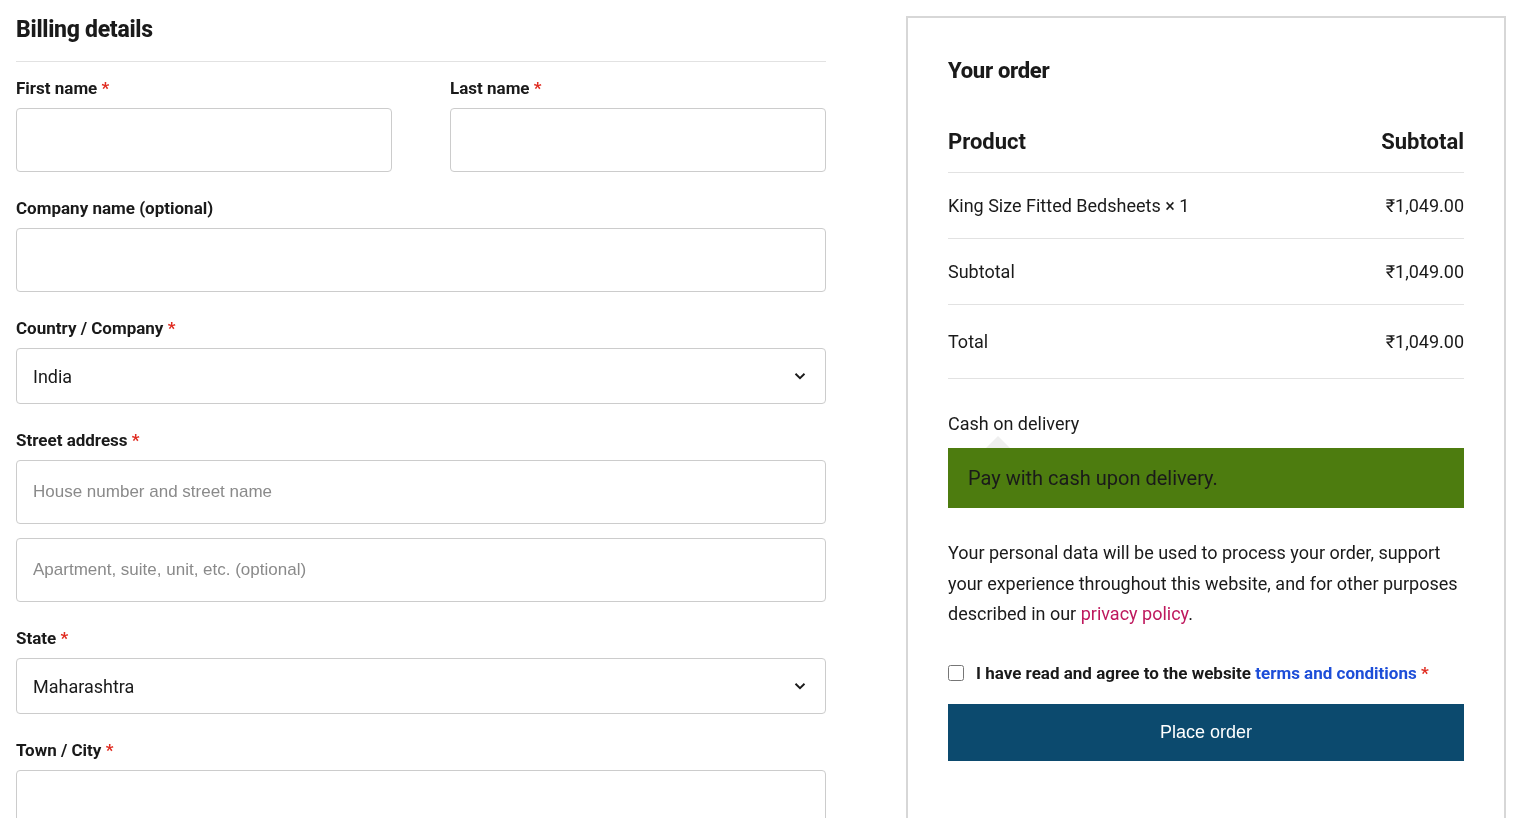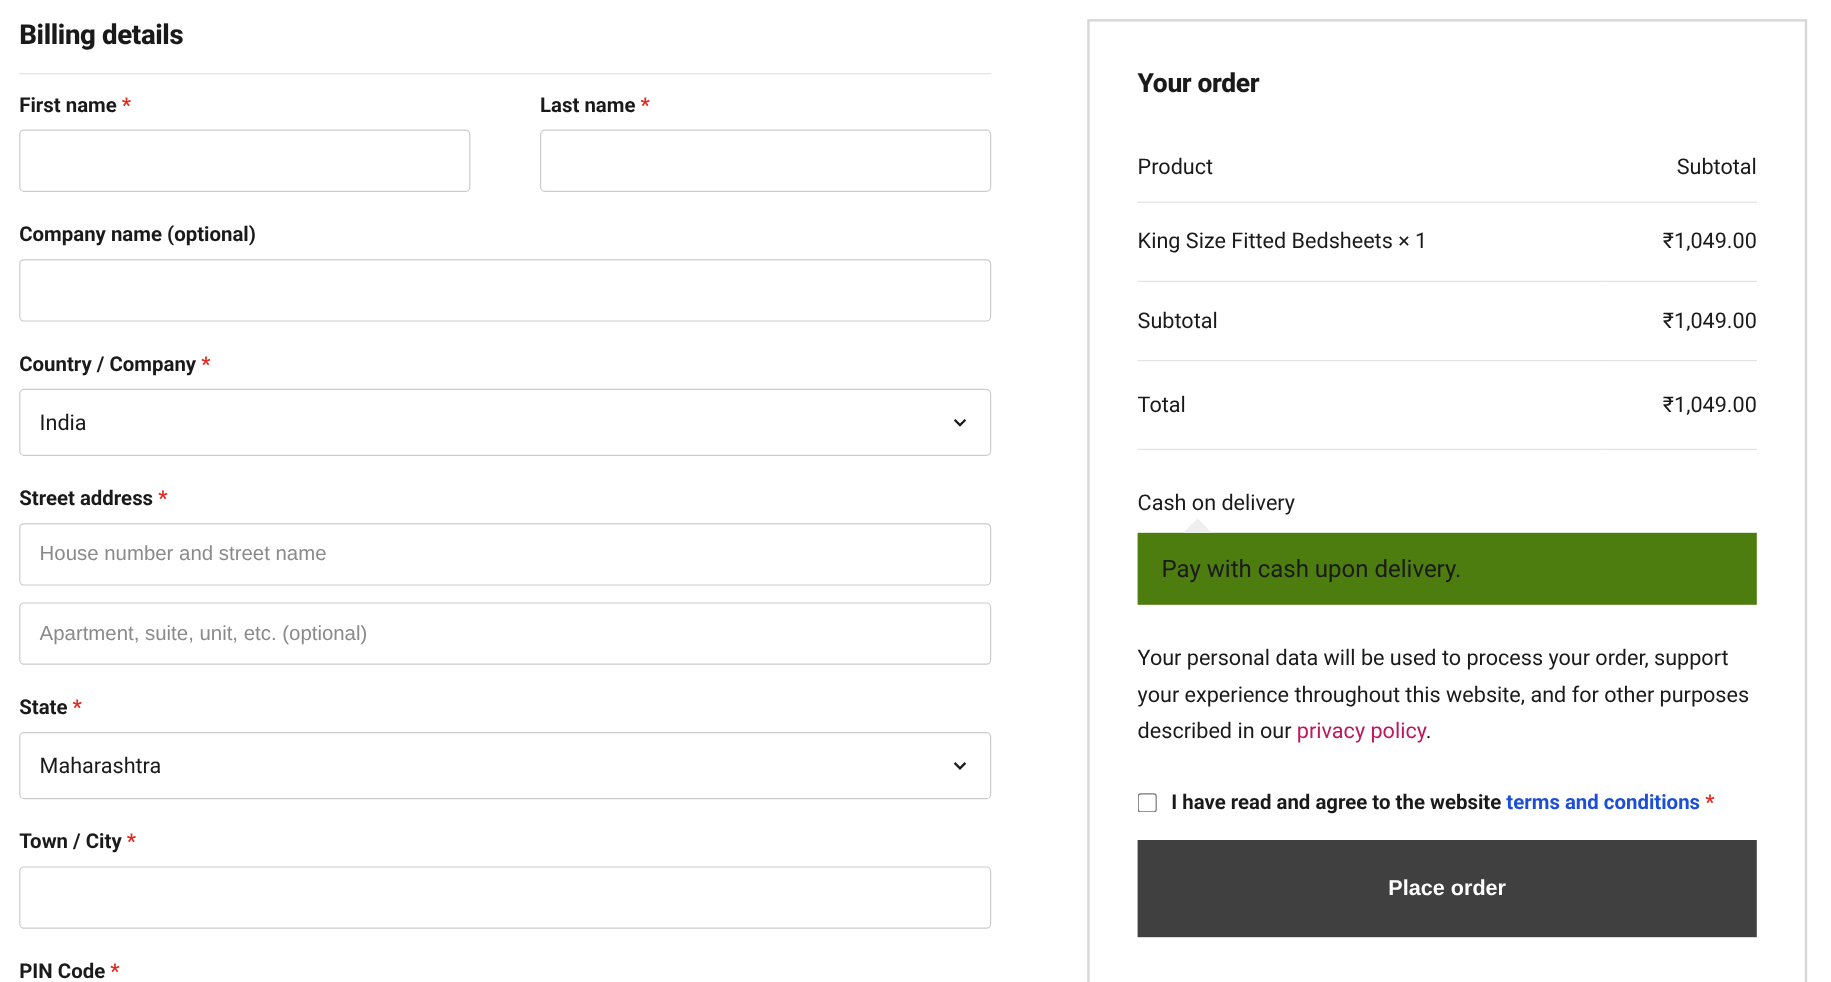--- a/index.html
+++ b/index.html
@@ -15,21 +15,21 @@
     h2 { font-size: 23px; font-weight: 800; margin-bottom: 18px; letter-spacing: -0.3px;}
     .billing h2 { padding-bottom: 18px; border-bottom: 1px solid #e2e2e2; margin-bottom: 16px;}
     .order h2 { font-size: 22px; margin-bottom: 28px;}
     label { font-size: 17px; font-weight: 700; color: #1a1a1a; display:block; margin-bottom: 10px;}
     .req { color: #e02b20; font-weight: 700; }
     .row { display:flex; gap: 58px; margin-bottom: 26px;}
     .field { flex: 1; }
     .full { margin-bottom: 26px; }
     .input-text {
       width: 100%;
-      height: 52px;
+      height: 64px;
       border: 1px solid #ccc;
       border-radius: 4px;
       padding: 0 16px;
       font-size: 17px;
       color: #1a1a1a;
       background: #fff;
     }
     .input-text::placeholder { color:#8a8a8a; }
     .select {
       width: 100%;
@@ -43,21 +43,21 @@
       display:flex;
       align-items:center;
       justify-content: space-between;
       cursor:pointer;
     }
     .chev { width:18px; height:18px; display:inline-block; }
     .chev svg { width:100%; height:100%; }
     .first-name-input, .last-name-input { max-width: 378px;}
     .street2 { margin-top: 14px;}
     .order-table { width:100%; border-collapse: collapse; }
-    .order-table th { text-align: left; font-size: 18px; font-weight: 400; padding: 18px 0; border-bottom: 1px solid #e2e2e2;}
+    .order-table th { text-align: left; font-size: 22px; font-weight: 700; padding: 18px 0; border-bottom: 1px solid #e2e2e2;}
     .order-table th:last-child { text-align: right; }
     .order-table td { font-size: 18px; padding: 22px 0; border-bottom: 1px solid #e2e2e2;}
     .order-table td:last-child { text-align: right; }
     .order-table .total-row td { padding: 26px 0; }
     .payment-method-title { font-size: 18px; font-weight: 400; margin-top: 34px; margin-bottom: 14px; }
     .payment-box {
       background: #4d7c0f;
       padding: 18px 20px;
       font-size: 20px;
       color: #1a1a1a;
@@ -74,25 +74,25 @@
       border-bottom: 12px solid #efefef;
     }
     .privacy-text { font-size: 18px; line-height: 1.7; margin-bottom: 28px;}
     .privacy-link { color: #be185d; text-decoration: none; }
     .terms-row { display:flex; align-items:flex-start; gap: 12px; font-size: 17px; line-height: 1.8; margin-bottom: 16px; flex-wrap: wrap;}
     .terms-row input[type=checkbox] { width:16px; height:16px; margin-top: 7px; cursor:pointer;}
     .terms-text { flex: 1; font-weight: 700; }
     .terms-link { color: #1d4ed8; text-decoration: none; font-weight: 700;}
     .place-order {
       width: 100%;
-      padding: 30px;
-      background: #404040;
+      padding: 18px;
+      background: #0c4a6e;
       color: #fff;
       font-size: 18px;
-      font-weight: 700;
+      font-weight: 400;
       border: none;
       cursor: pointer;
       text-align:center;
     }
   </style>
 </head>
 <body>
 
 <div class="container">
   <div class="billing">

